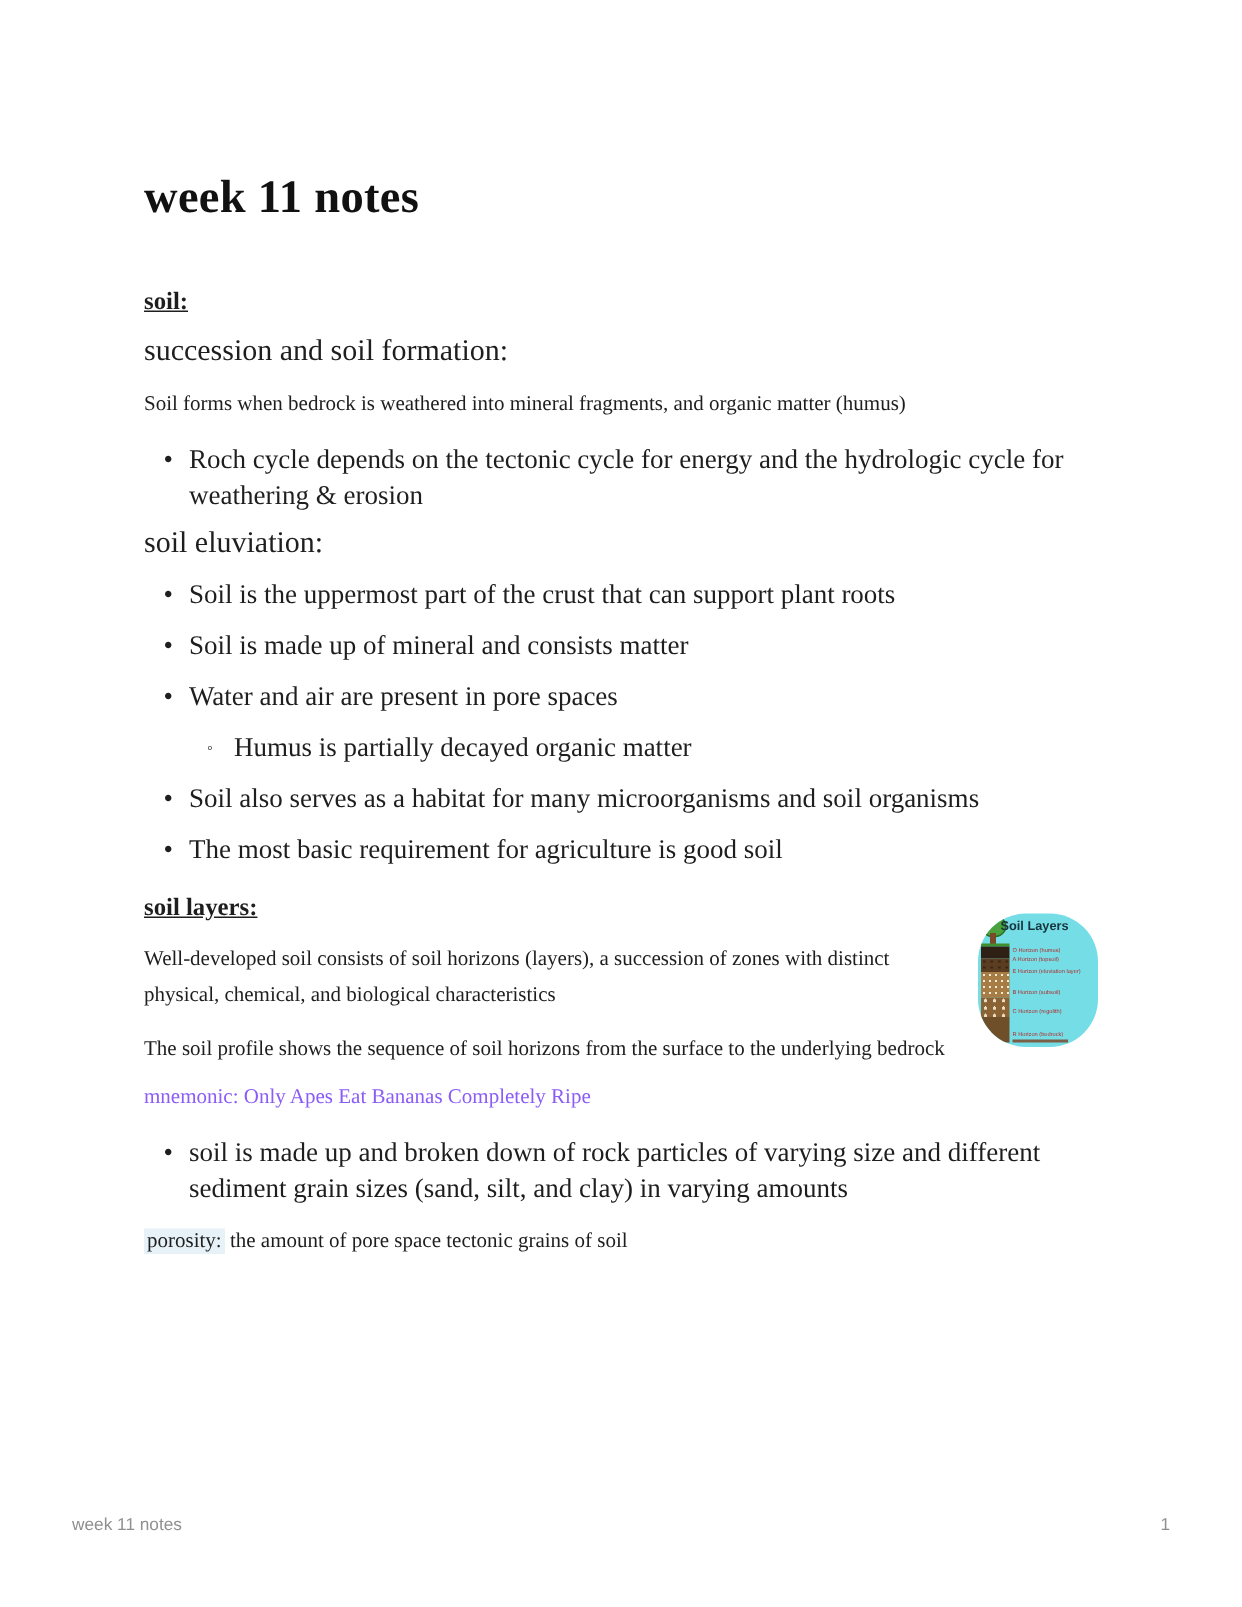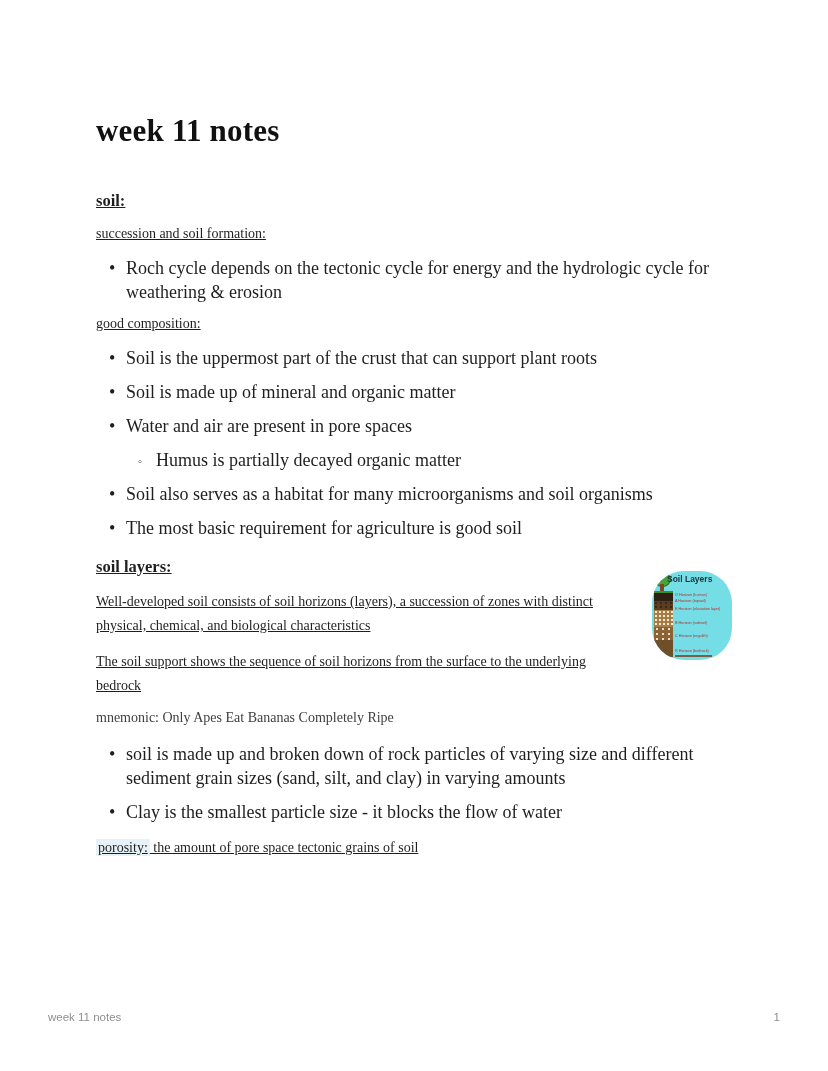--- a/index.html
+++ b/index.html
@@ -29,32 +29,31 @@
     margin: 40px 0 0 0;
     font-size: 16.5px;
     line-height: 22px;
     font-weight: bold;
     text-decoration: underline;
   }
   h2.sec-heading.layers { margin-top: 16px; }
   h2.sec-heading.particles { margin-top: 48px; }
   h3.sub-heading {
     margin: 12px 0 0 0;
-    font-size: 14px;
+    font-size: 20px;
     line-height: 20px;
     font-weight: normal;
-    text-decoration: underline;
   }
   h3.sub-heading.composition { margin-top: 10px; }
   p.body-text {
     margin: 14px 0 0 0;
     font-size: 14px;
     line-height: 24px;
   }
-  p.body-text.tight { margin-top: 12px; text-decoration: underline; }
+  p.body-text.tight { margin-top: 12px; }
   p.mnemonic {
     margin: 8px 0 0 0;
     font-size: 14px;
     line-height: 24px;
   }
   .bullet-list { margin: 12px 0 0 0; }
   .bullet {
     position: relative;
     padding-left: 30px;
     font-size: 18px;
@@ -147,28 +146,29 @@
 <body>
 
 <div class="page">
   <div class="content">
 
     <h1 class="doc-title">week 11 notes</h1>
 
     <h2 class="sec-heading">soil:</h2>
 
     <h3 class="sub-heading">succession and soil formation:</h3>
+    <p class="body-text">Soil forms when bedrock is weathered into mineral fragments, and organic matter (humus)</p>
     <div class="bullet-list">
       <div class="bullet">Roch cycle depends on the tectonic cycle for energy and the hydrologic cycle for weathering &amp; erosion</div>
     </div>
 
-    <h3 class="sub-heading composition">good composition:</h3>
+    <h3 class="sub-heading composition">soil eluviation:</h3>
     <div class="bullet-list">
       <div class="bullet">Soil is the uppermost part of the crust that can support plant roots</div>
-      <div class="bullet">Soil is made up of mineral and organic matter</div>
+      <div class="bullet">Soil is made up of mineral and consists matter</div>
       <div class="bullet">Water and air are present in pore spaces</div>
       <div class="bullet level2">Humus is partially decayed organic matter</div>
       <div class="bullet">Soil also serves as a habitat for many microorganisms and soil organisms</div>
       <div class="bullet">The most basic requirement for agriculture is good soil</div>
     </div>
 
     <section>
       <div class="soil-figure" style="background:#74dde6;">
         <div class="fig-sky"></div>
         <div class="fig-foliage"></div>
@@ -186,27 +186,26 @@
         <div class="fig-label" style="top:28px">A Horizon (topsoil)</div>
         <div class="fig-label" style="top:36px">E Horizon (eluviation layer)</div>
         <div class="fig-label" style="top:50px">B Horizon (subsoil)</div>
         <div class="fig-label" style="top:63px">C Horizon (regolith)</div>
         <div class="fig-label" style="top:78px">R Horizon (bedrock)</div>
         <div class="fig-watermark"></div>
       </div>
 
       <h2 class="sec-heading layers">soil layers:</h2>
       <p class="body-text tight">Well-developed soil consists of soil horizons (layers), a succession of zones with distinct physical, chemical, and biological characteristics</p>
-      <p class="body-text tight">The soil support shows the sequence of soil horizons from the surface to the underlying bedrock</p>
-      <p class="mnemonic" style="color:#404040">mnemonic: Only Apes Eat Bananas Completely Ripe</p>
+      <p class="body-text tight">The soil profile shows the sequence of soil horizons from the surface to the underlying bedrock</p>
+      <p class="mnemonic" style="color:#8b5cf6">mnemonic: Only Apes Eat Bananas Completely Ripe</p>
     </section>
 
     <div class="bullet-list">
       <div class="bullet">soil is made up and broken down of rock particles of varying size and different sediment grain sizes (sand, silt, and clay) in varying amounts</div>
-      <div class="bullet">Clay is the smallest particle size - it blocks the flow of water</div>
     </div>
     <p class="body-text tight"><span class="hl-term" style="background:#e7f1f8">porosity:</span><span> the amount of pore space tectonic grains of soil</span></p>
 
   </div>
 
   <div class="footer">
     <span>week 11 notes</span>
     <span>1</span>
   </div>
 </div>

